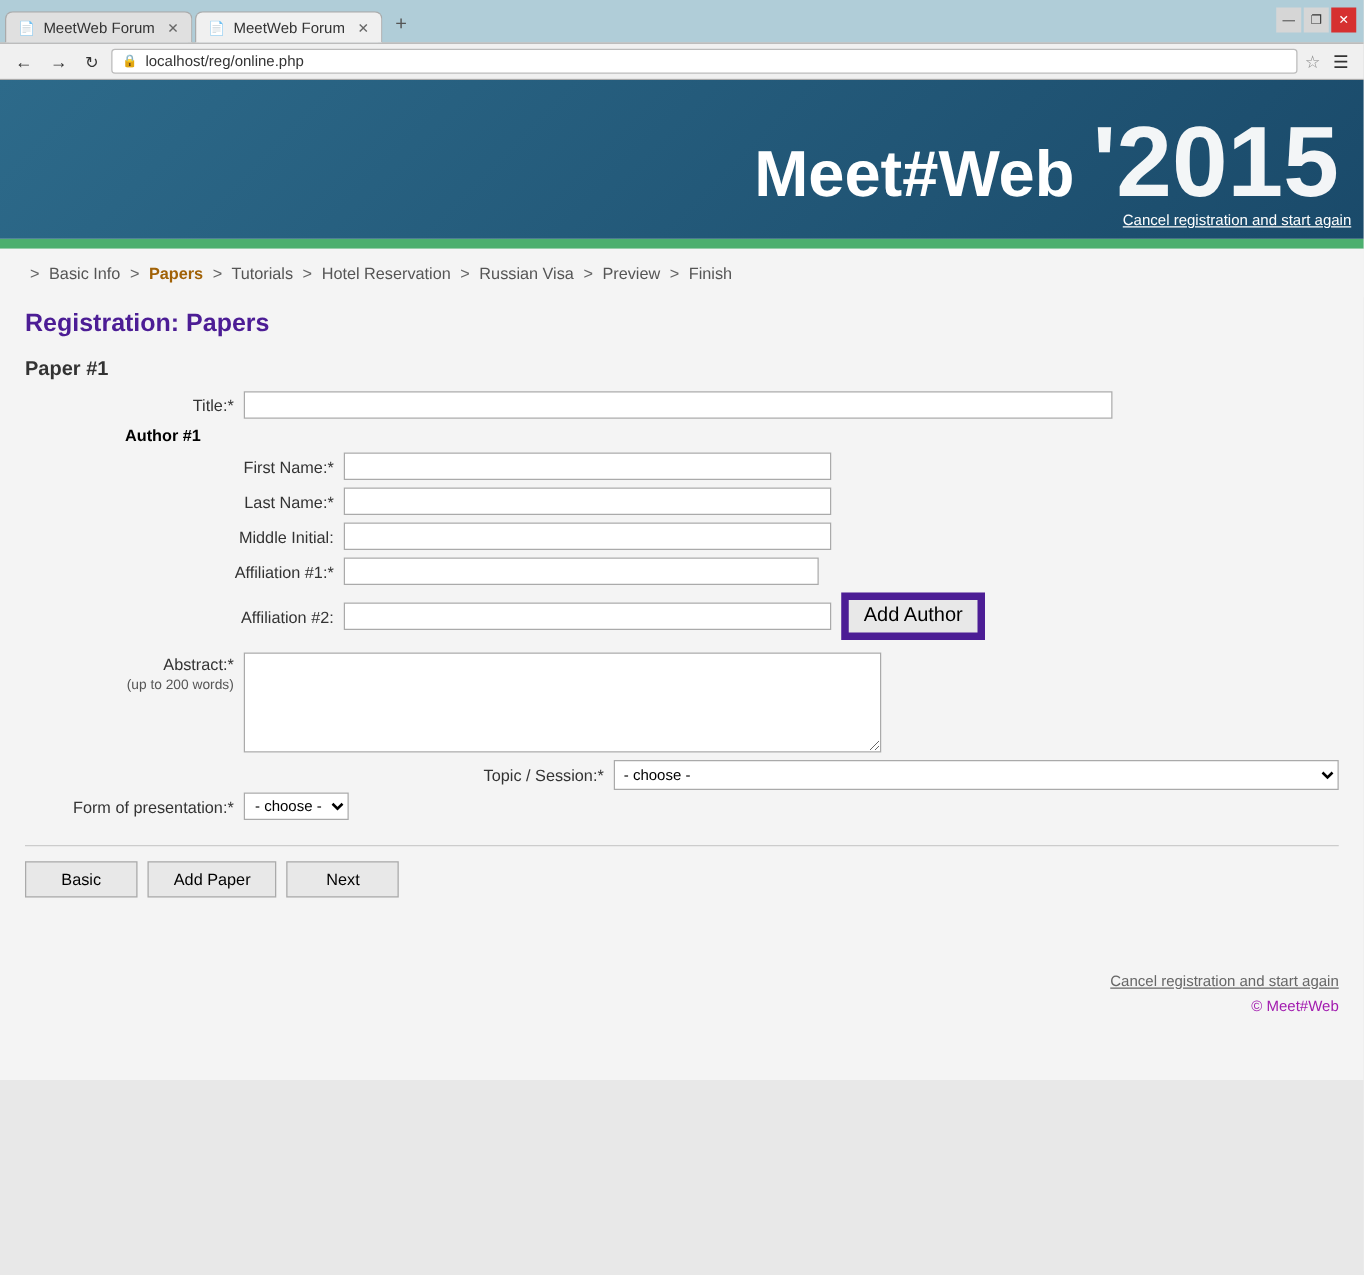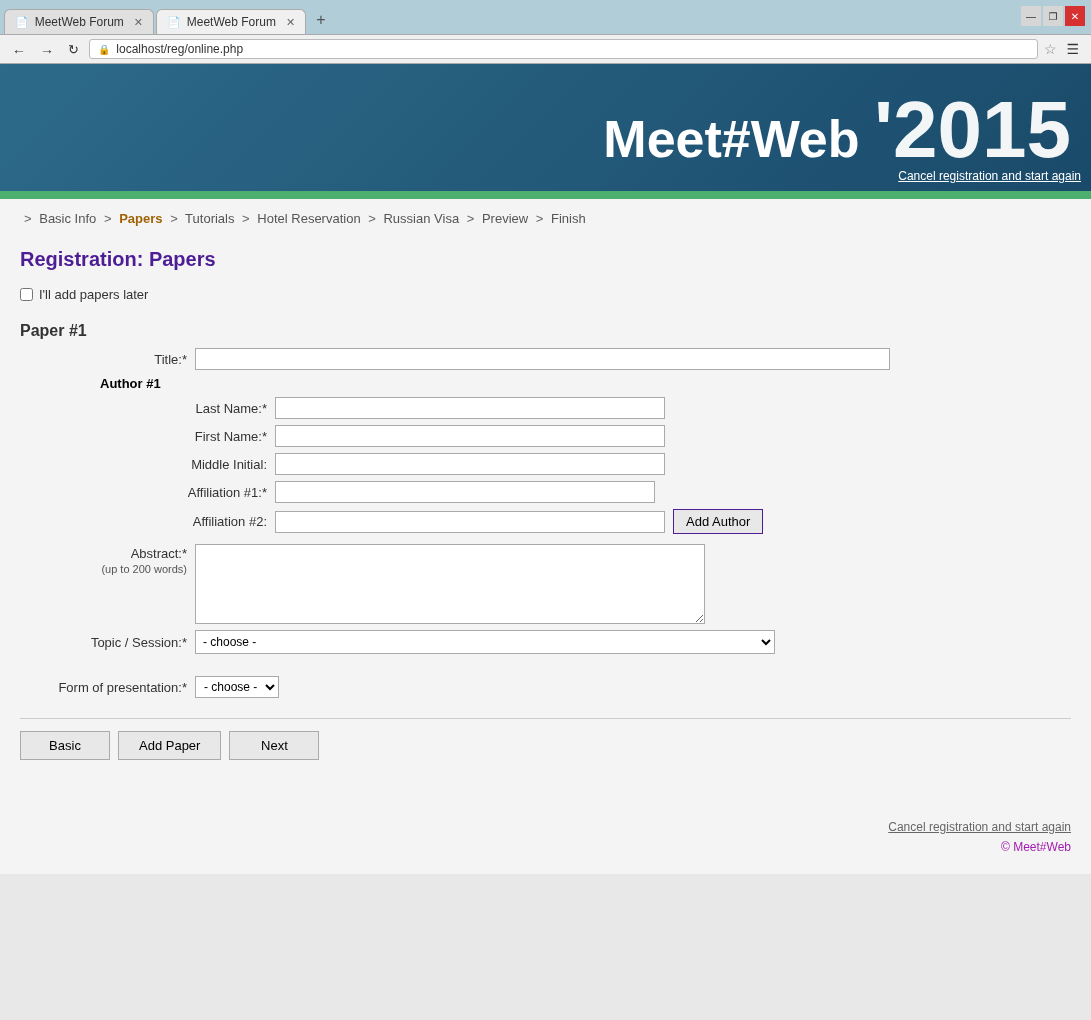--- a/index.html
+++ b/index.html
@@ -244,22 +244,22 @@
     }
     .author-heading {
       font-weight: bold;
       font-size: 13px;
       margin-bottom: 6px;
     }
 
     .add-author-btn {
       padding: 4px 12px;
       background: #e8e8e8;
-      border: 1px solid #4c1d95;
-      font-size: 13px;
+      border: 6px solid #4c1d95;
+      font-size: 16px;
       cursor: pointer;
       margin-left: 8px;
     }
 
     .abstract-row {
       display: flex;
       align-items: flex-start;
       margin-bottom: 6px;
     }
     .abstract-label {
@@ -279,21 +279,22 @@
       height: 80px;
       border: 1px solid #aaa;
       resize: both;
       font-size: 12px;
       padding: 3px;
     }
 
     .topic-row {
       display: flex;
       align-items: center;
-      margin-bottom: 22px;
+      margin-bottom: 2px;
+      justify-content: flex-end;
     }
     .topic-select {
       width: 580px;
       font-size: 12px;
       padding: 3px;
       border: 1px solid #aaa;
     }
     .form-select {
       font-size: 12px;
       padding: 2px 4px;
@@ -404,43 +405,39 @@
       <span class="step"> Russian Visa </span>
       <span class="sep">&gt;</span>
       <span class="step"> Preview </span>
       <span class="sep">&gt;</span>
       <span class="step"> Finish </span>
     </div>
 
     <div class="main-content">
       <div class="page-title">Registration: Papers</div>
 
-      <div class="checkbox-row">
-        <input type="checkbox" id="add-later" style="">
-        <label for="add-later">I'll add papers later</label>
-      </div>
 
       <div class="paper-section">
         <div class="paper-heading">Paper #1</div>
 
         <div class="form-row">
           <span class="form-label required">Title:</span>
           <input type="text" class="form-input input-title" style="">
         </div>
 
         <div class="author-section">
           <div class="author-heading">Author #1</div>
 
           <div class="form-row">
+            <span class="form-label required">First Name:</span>
+            <input type="text" class="form-input input-name" style="">
+          </div>
+
+          <div class="form-row">
             <span class="form-label required">Last Name:</span>
-            <input type="text" class="form-input input-name" style="">
-          </div>
-
-          <div class="form-row">
-            <span class="form-label required">First Name:</span>
             <input type="text" class="form-input input-name" style="">
           </div>
 
           <div class="form-row">
             <span class="form-label">Middle Initial:</span>
             <input type="text" class="form-input input-name" style="">
           </div>
 
           <div class="form-row">
             <span class="form-label required">Affiliation #1:</span>

